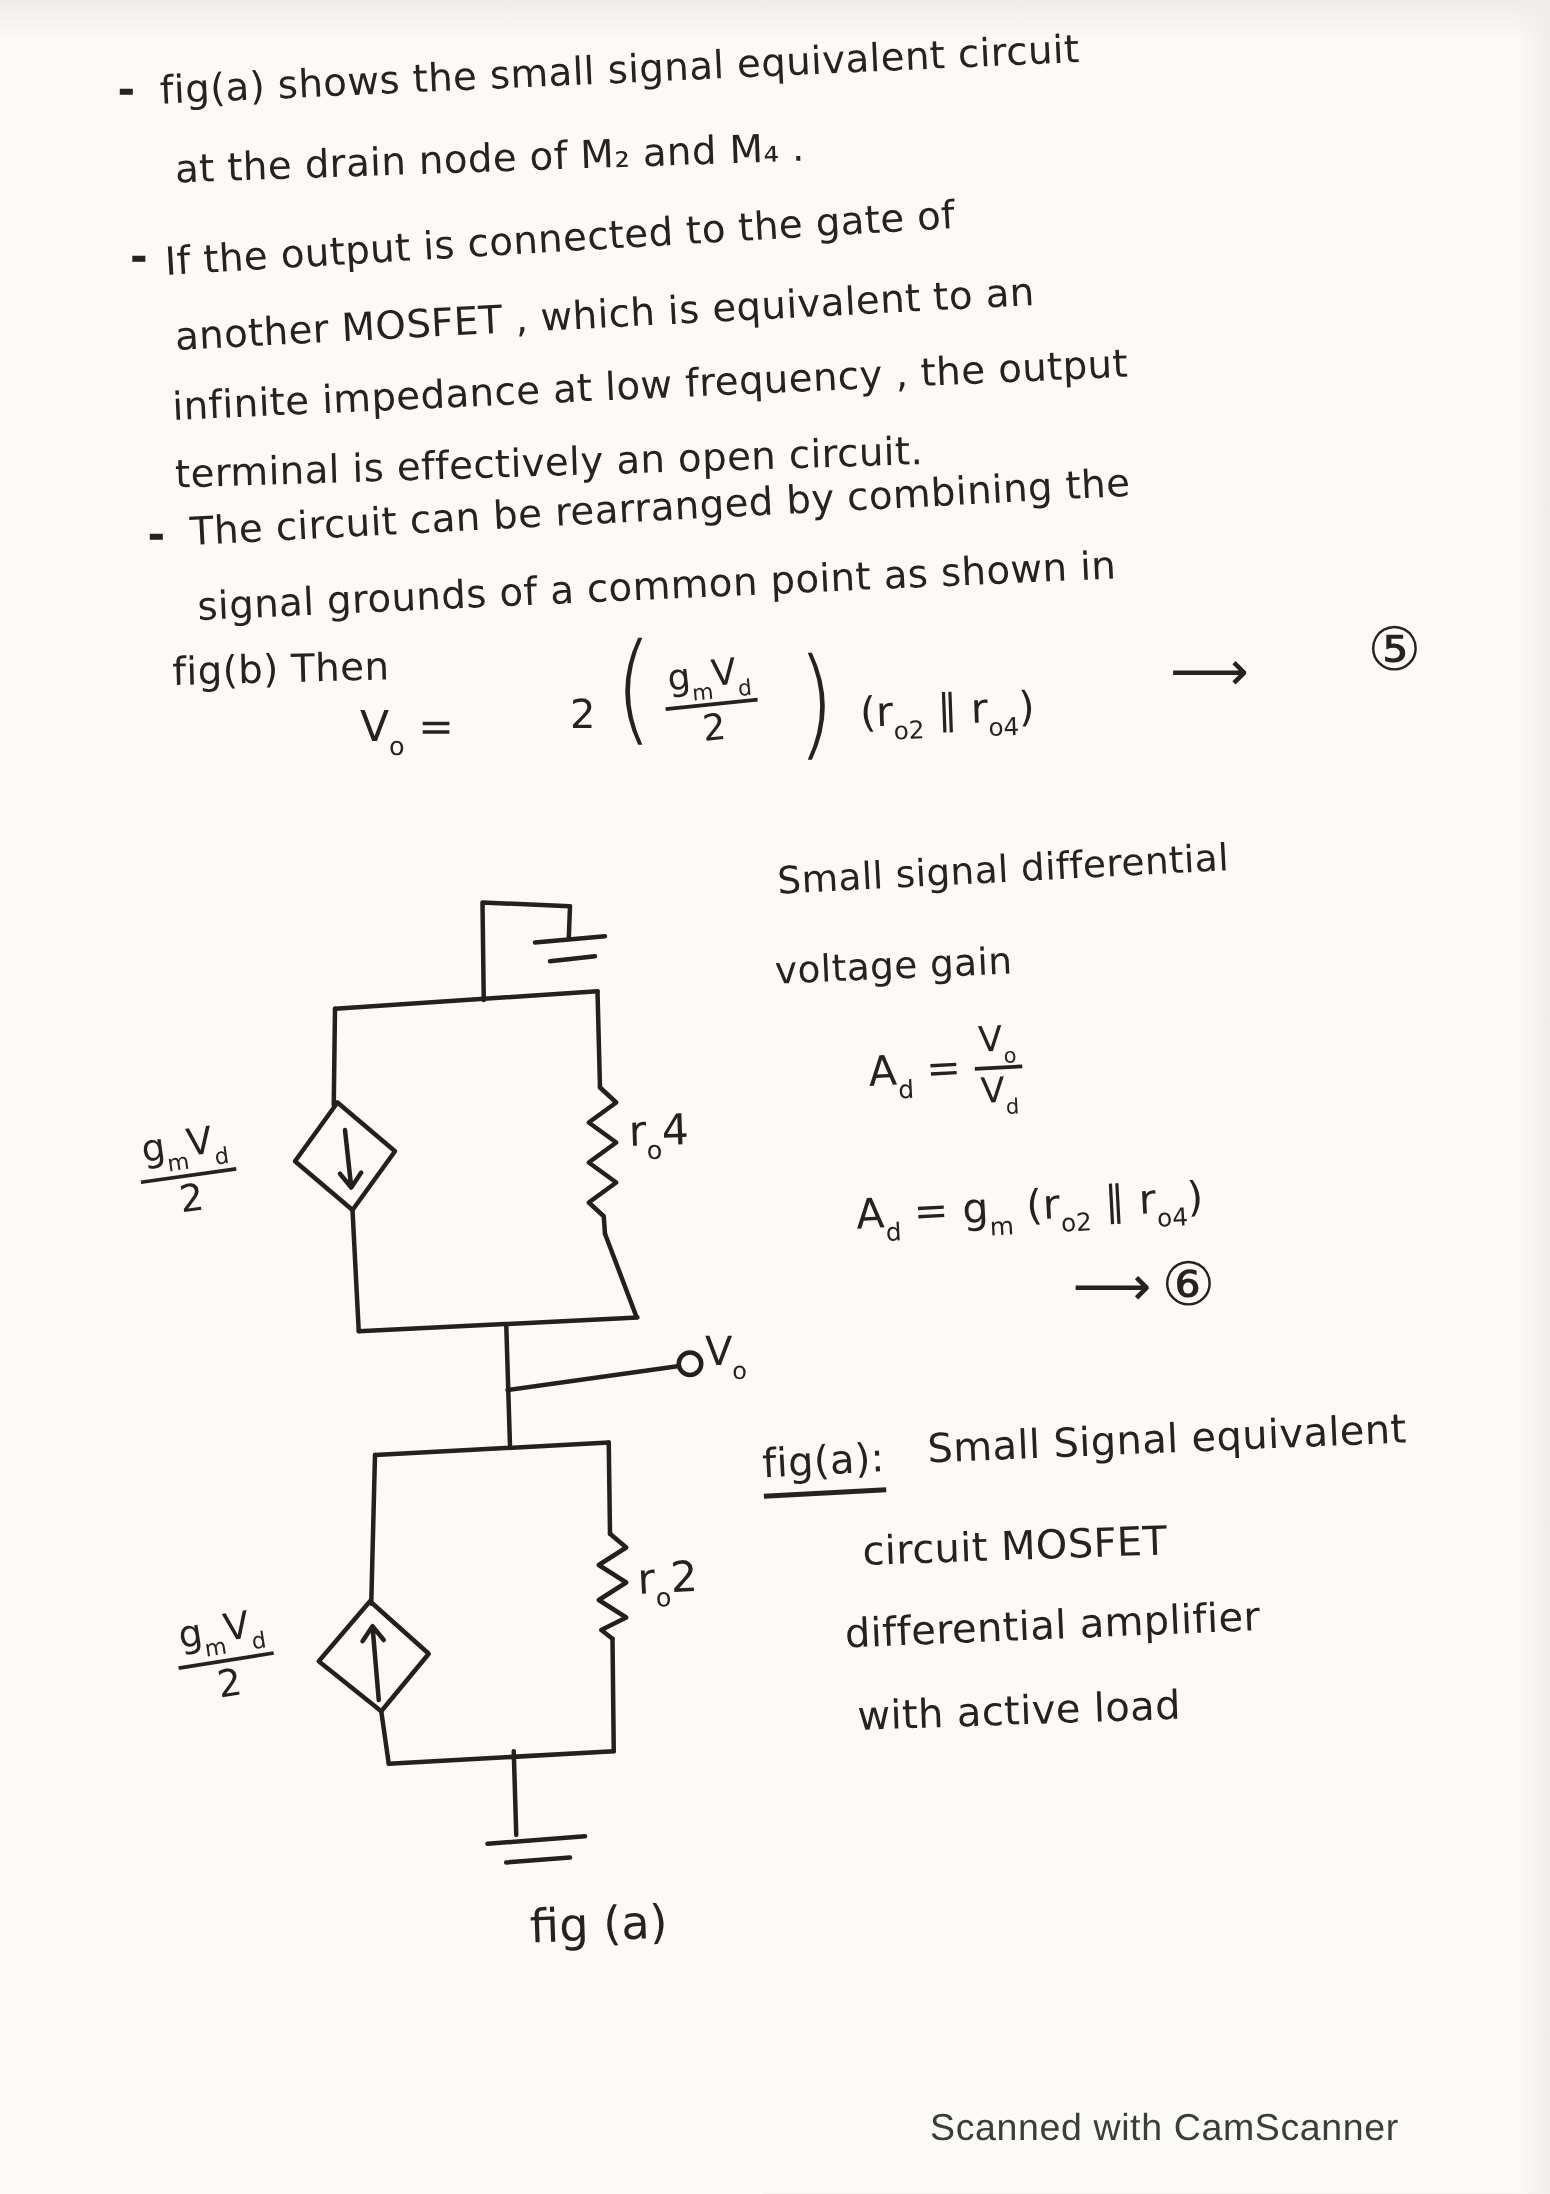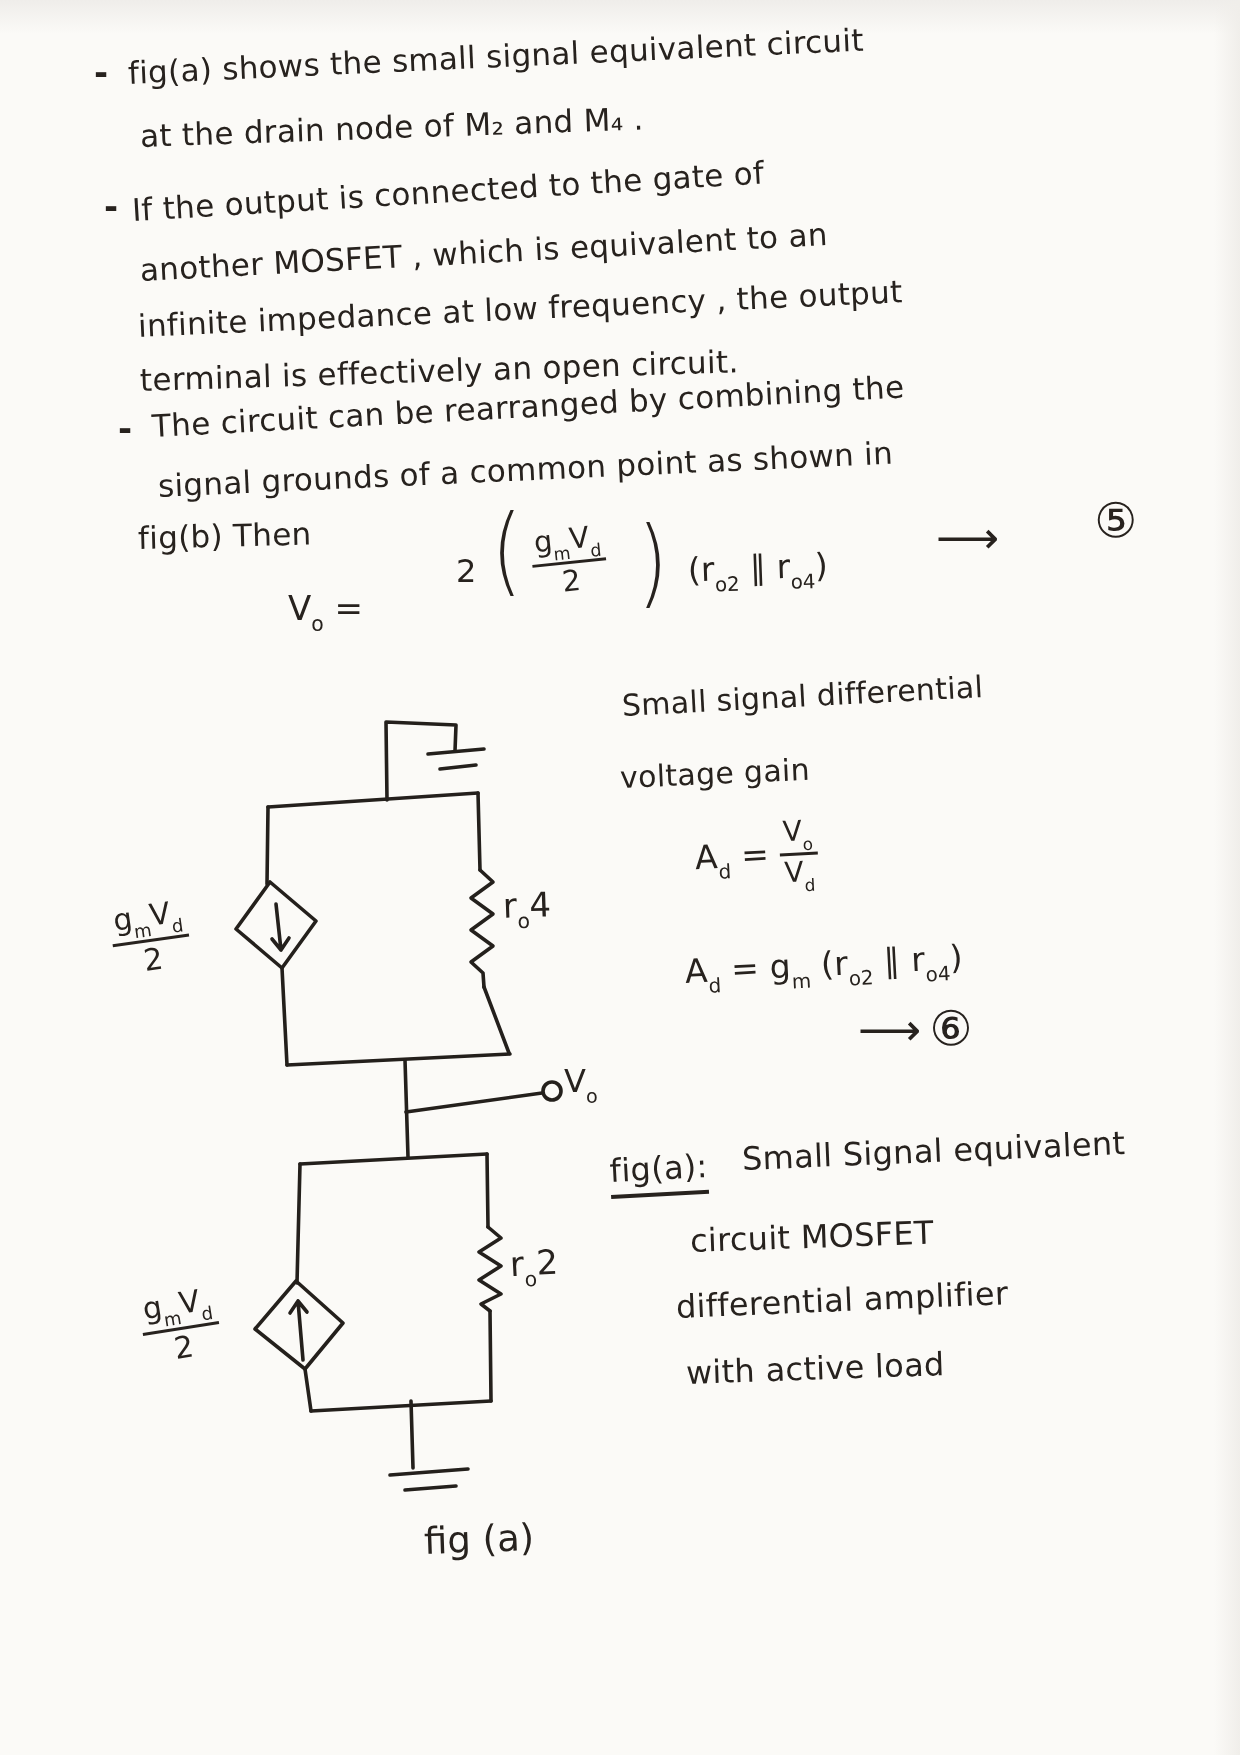--- a/index.html
+++ b/index.html
@@ -47,21 +47,21 @@
   <div class="note-line hw" style="left:140px;top:252px;transform:rotate(-3deg);">another MOSFET , which is equivalent to an</div>
   <div class="note-line hw" style="left:138px;top:308px;transform:rotate(-2.6deg);">infinite impedance at low frequency , the output</div>
   <div class="note-line hw" style="left:140px;top:362px;transform:rotate(-1.8deg);">terminal is effectively an open circuit.</div>
 
   <span class="dash hw" style="left:118px;top:408px;">-</span>
   <div class="note-line hw" style="left:152px;top:408px;transform:rotate(-3deg);">The circuit can be rearranged by combining the</div>
   <div class="note-line hw" style="left:158px;top:468px;transform:rotate(-2.6deg);">signal grounds of a common point as shown in</div>
   <div class="note-line hw" style="left:138px;top:520px;transform:rotate(-1.5deg);">fig(b) Then</div>
 
   <div style="position:absolute;left:288px;top:500px;width:920px;height:170px;">
-    <span class="eq-part hw" style="left:0;top:62px;font-size:34px;margin-top:26px;"><span>V</span><sub>o</sub> <span>=</span></span>
+    <span class="eq-part hw" style="left:0;top:62px;font-size:34px;"><span>V</span><sub>o</sub> <span>=</span></span>
     <span class="eq-part hw" style="left:168px;top:52px;font-size:32px;">2</span>
     <span class="eq-part hw paren" style="left:200px;top:2px;">(</span>
     <span class="eq-part" style="left:244px;top:24px;">
       <span class="frac hw" style="font-size:29px;transform:rotate(-6deg);">
         <span class="num"><span>g</span><sub>m</sub><span>V</span><sub>d</sub></span>
         <span class="den">2</span>
       </span>
     </span>
     <span class="eq-part hw paren" style="left:346px;top:14px;">)</span>
     <span class="eq-part hw" style="left:400px;top:48px;font-size:33px;transform:rotate(-2deg);"><span>(</span><span>r</span><sub>o2</sub> <span>∥</span> <span>r</span><sub>o4</sub><span>)</span></span>
@@ -142,13 +142,14 @@
     <span class="arrow">⟶</span>
     <span class="tag">⑥</span>
   </div>
 
   <div class="note-line hw underline-lead" style="left:610px;top:1152px;font-size:32px;transform:rotate(-3deg);">fig(a):</div>
   <div class="note-line hw" style="left:742px;top:1140px;font-size:32px;transform:rotate(-2.4deg);">Small Signal equivalent</div>
   <div class="note-line hw" style="left:690px;top:1222px;font-size:32px;transform:rotate(-2deg);">circuit MOSFET</div>
   <div class="note-line hw" style="left:676px;top:1288px;font-size:32px;transform:rotate(-2.4deg);">differential amplifier</div>
   <div class="note-line hw" style="left:686px;top:1354px;font-size:32px;transform:rotate(-2deg);">with active load</div>
 
+  <div class="footer">Scanned with CamScanner</div>
 </div>
 
 </body></html>

